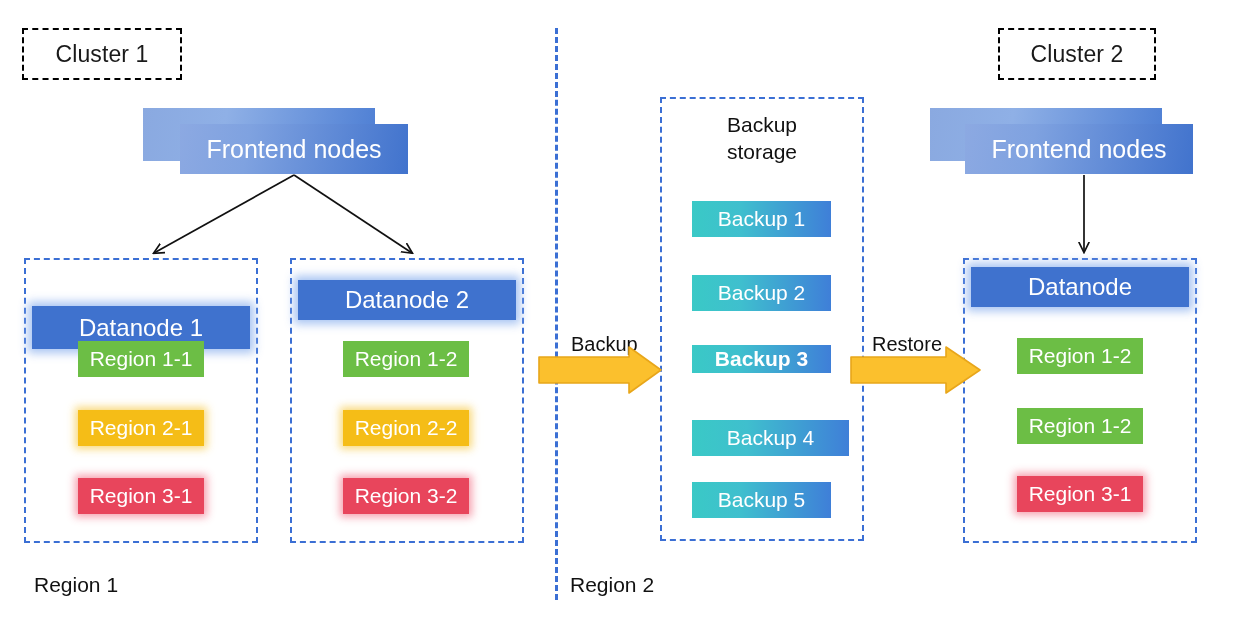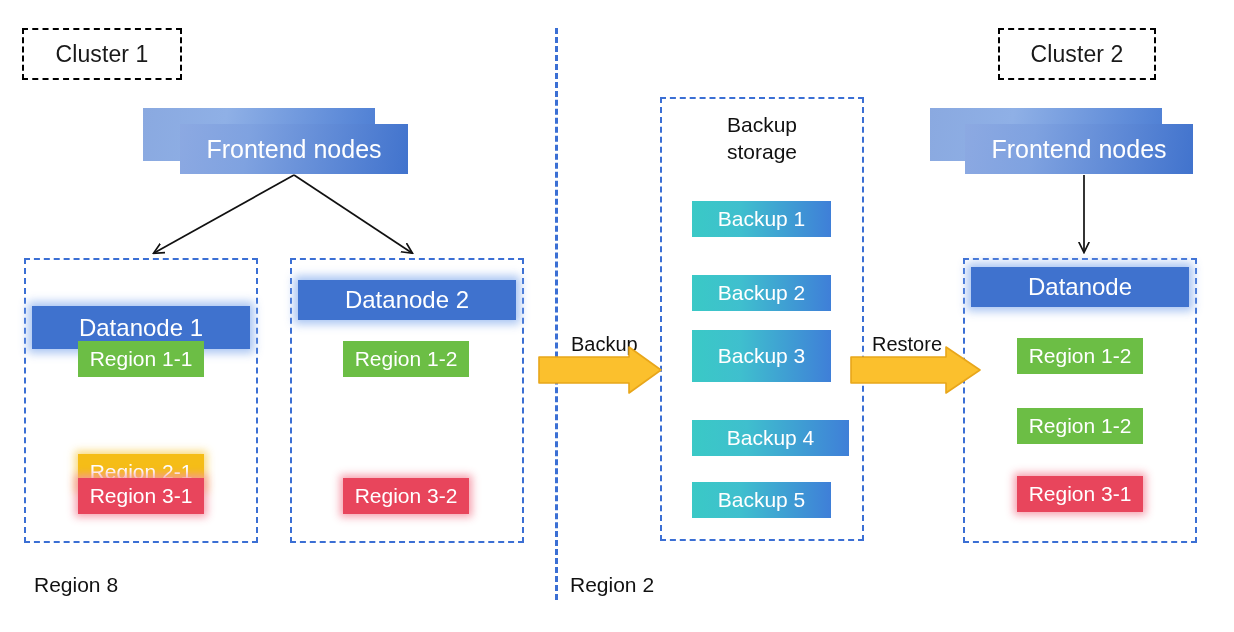--- a/index.html
+++ b/index.html
@@ -131,49 +131,52 @@
     <span>Frontend nodes</span>
   </div>
 
   <div class="abs dashed-blue" style="left:24px; top:258px; width:234px; height:285px;"></div>
   <div class="abs datanode" style="left:32px; top:267px; width:218px; height:43px;margin-top:39px;">
     <span>Datanode 1</span>
   </div>
   <div class="abs region green" style="left:78px; top:341px; width:126px; height:36px;">
     <span>Region 1-1</span>
   </div>
-  <div class="abs region amber" style="left:78px; top:410px; width:126px; height:36px;margin-top:44px;">
+  <div class="abs region amber" style="left:78px; top:410px; width:126px; height:36px;">
     <span>Region 2-1</span>
   </div>
   <div class="abs region red" style="left:78px; top:478px; width:126px; height:36px;">
     <span>Region 3-1</span>
   </div>
 
   <div class="abs dashed-blue" style="left:290px; top:258px; width:234px; height:285px;"></div>
   <div class="abs datanode" style="left:298px; top:280px; width:218px; height:40px;">
     <span>Datanode 2</span>
   </div>
   <div class="abs region green" style="left:343px; top:341px; width:126px; height:36px;">
     <span>Region 1-2</span>
   </div>
+  <div class="abs region amber" style="left:343px; top:410px; width:126px; height:36px;">
+    <span>Region 2-2</span>
+  </div>
   <div class="abs region red" style="left:343px; top:478px; width:126px; height:36px;">
     <span>Region 3-2</span>
   </div>
 
   <div class="abs dashed-blue" style="left:660px; top:97px; width:204px; height:444px;"></div>
   <div class="abs plain-label center" style="left:660px; top:112px; width:204px;">Backup
 storage</div>
 
   <div class="abs backup" style="left:692px; top:201px; width:139px; height:36px;">
     <span>Backup 1</span>
   </div>
   <div class="abs backup" style="left:692px; top:275px; width:139px; height:36px;">
     <span>Backup 2</span>
   </div>
-  <div class="abs backup" style="left:692px; top:330px; width:139px; height:52px;">
+  <div class="abs backup" style="left:692px; top:345px; width:139px; height:28px;font-weight:bold;">
     <span>Backup 3</span>
   </div>
   <div class="abs backup" style="left:692px; top:420px; width:157px; height:36px;">
     <span>Backup 4</span>
   </div>
   <div class="abs backup" style="left:692px; top:482px; width:139px; height:36px;">
     <span>Backup 5</span>
   </div>
 
   <div class="abs cluster-tag" style="left:998px; top:28px; width:158px; height:52px;justify-content:center;">
@@ -195,21 +198,21 @@
   <div class="abs region green" style="left:1017px; top:408px; width:126px; height:36px;">
     <span>Region 1-2</span>
   </div>
   <div class="abs region red" style="left:1017px; top:476px; width:126px; height:36px;">
     <span>Region 3-1</span>
   </div>
 
   <div class="abs flow-label" style="left:571px; top:333px;">Backup</div>
   <div class="abs flow-label" style="left:872px; top:333px;">Restore</div>
 
-  <div class="abs plain-label" style="left:34px; top:572px;">Region 8</div>
+  <div class="abs plain-label" style="left:34px; top:572px;">Region 1</div>
   <div class="abs plain-label" style="left:570px; top:572px;">Region 2</div>
 
   <svg class="overlay" viewBox="0 0 1234 632">
     <defs>
       <marker id="thin-arrow" viewBox="0 0 10 10" refX="8.5" refY="5" markerWidth="7" markerHeight="7" orient="auto-start-reverse">
         <path d="M 0 0.6 L 9 5 L 0 9.4" fill="none" stroke="#111111" stroke-width="1.4"></path>
       </marker>
     </defs>
 
     <line x1="294" y1="175" x2="154" y2="253" stroke="#111111" stroke-width="1.7" marker-end="url(#thin-arrow)"></line>

